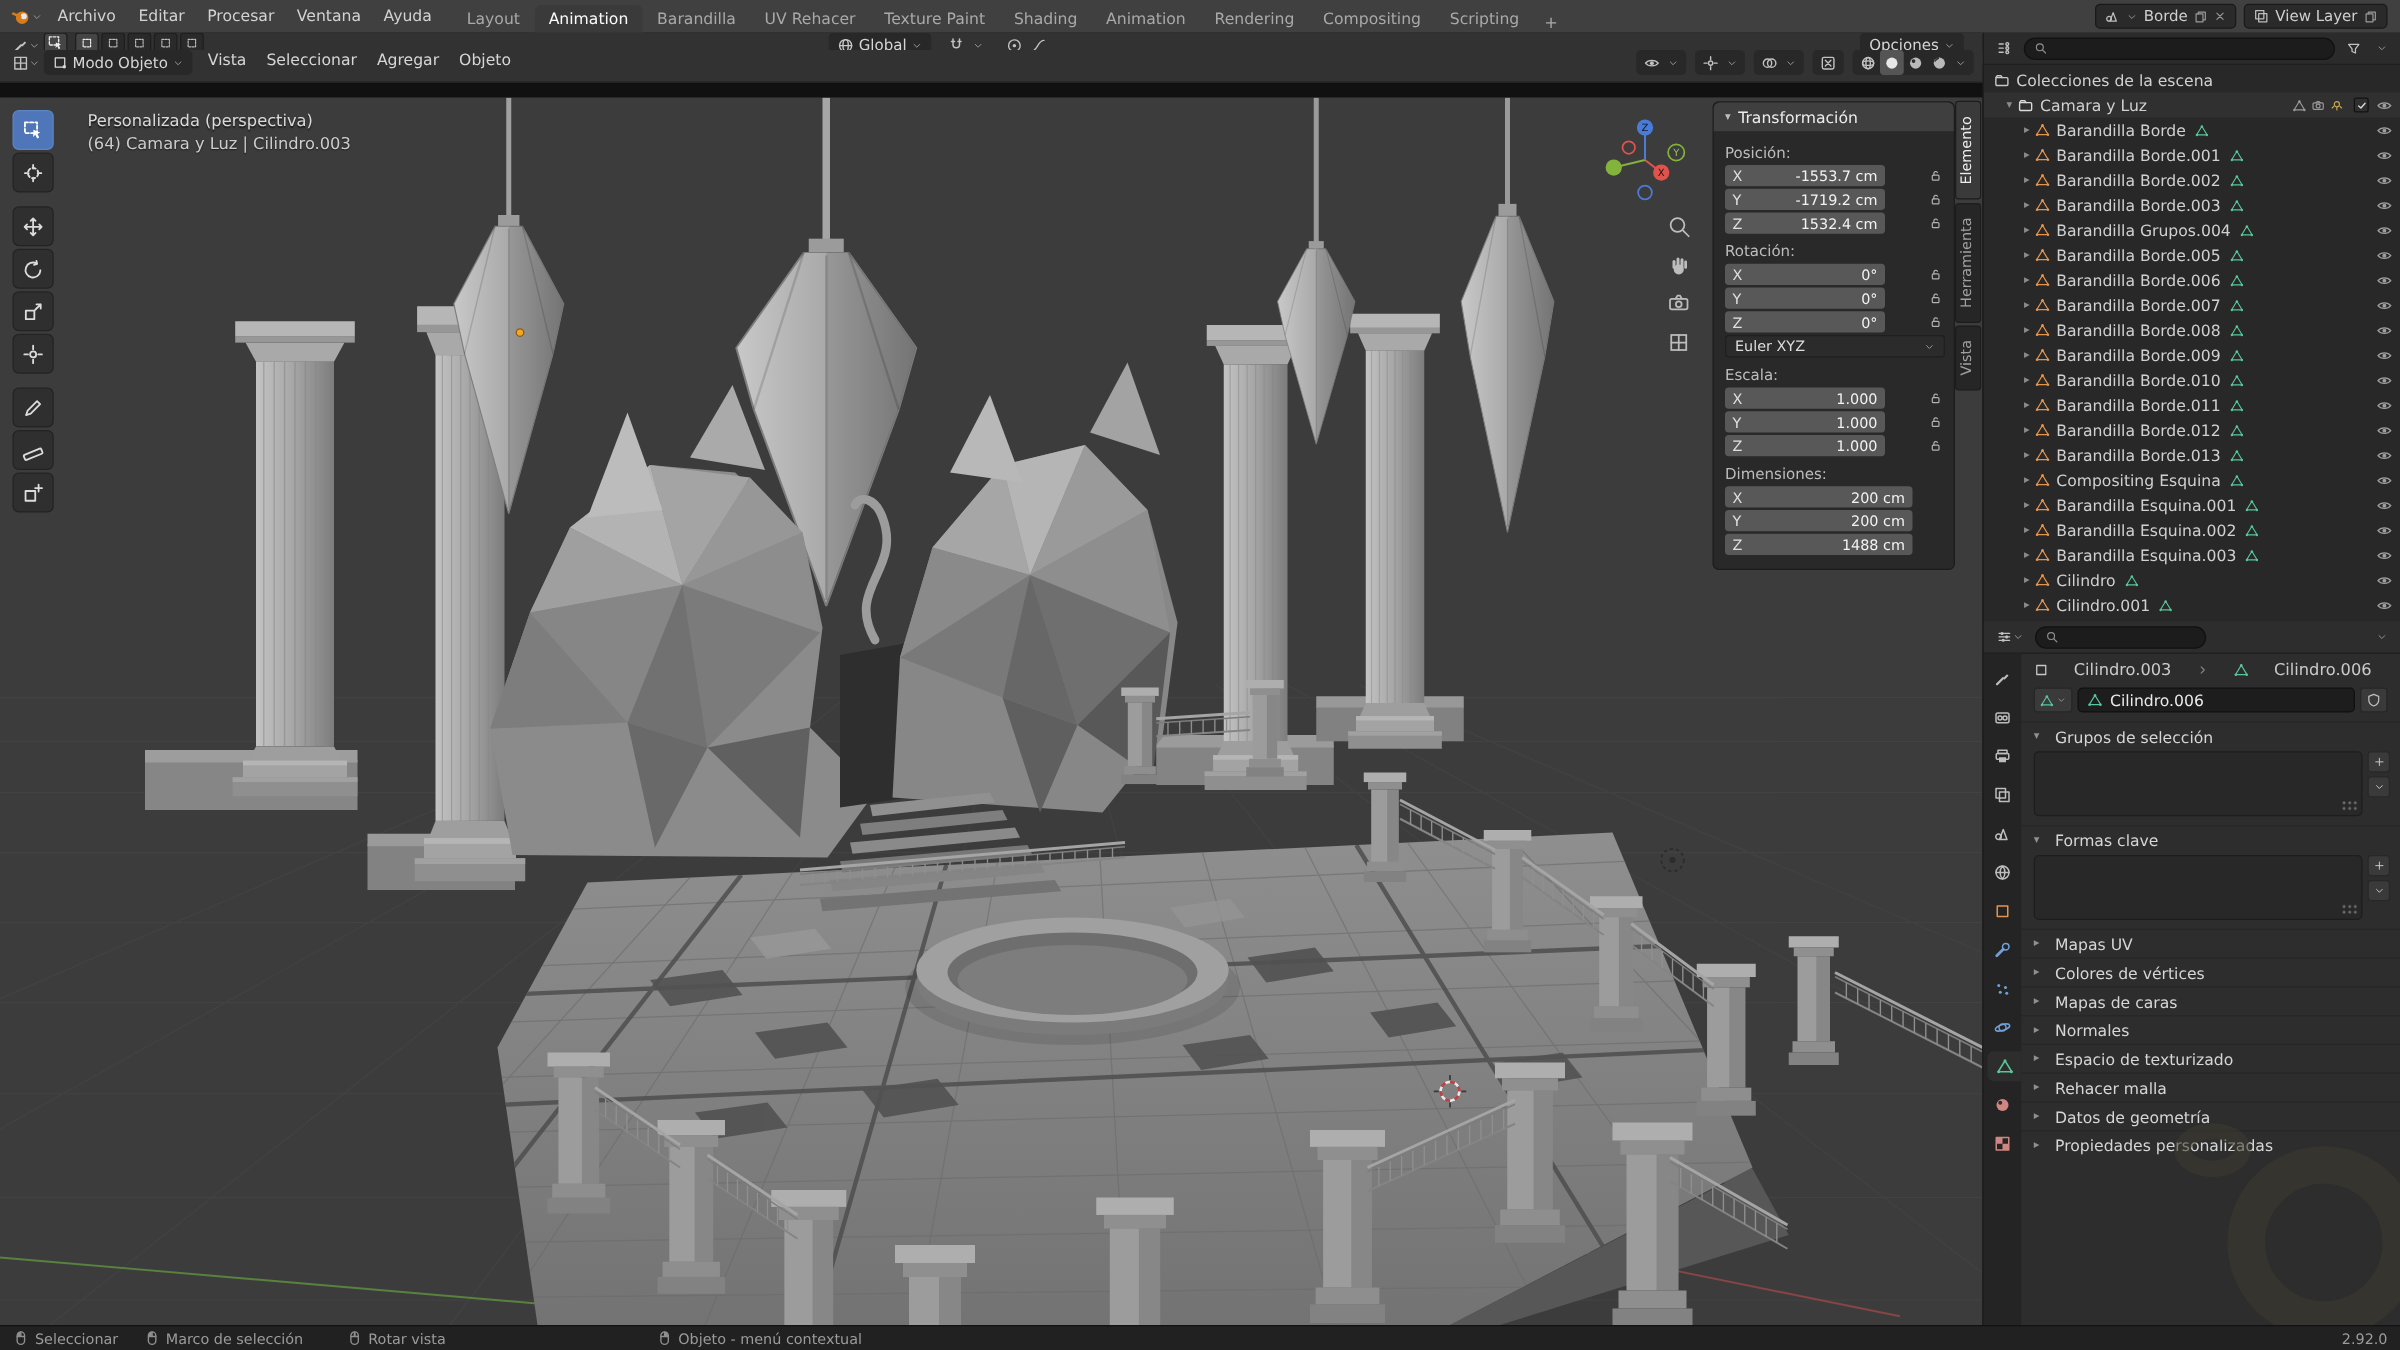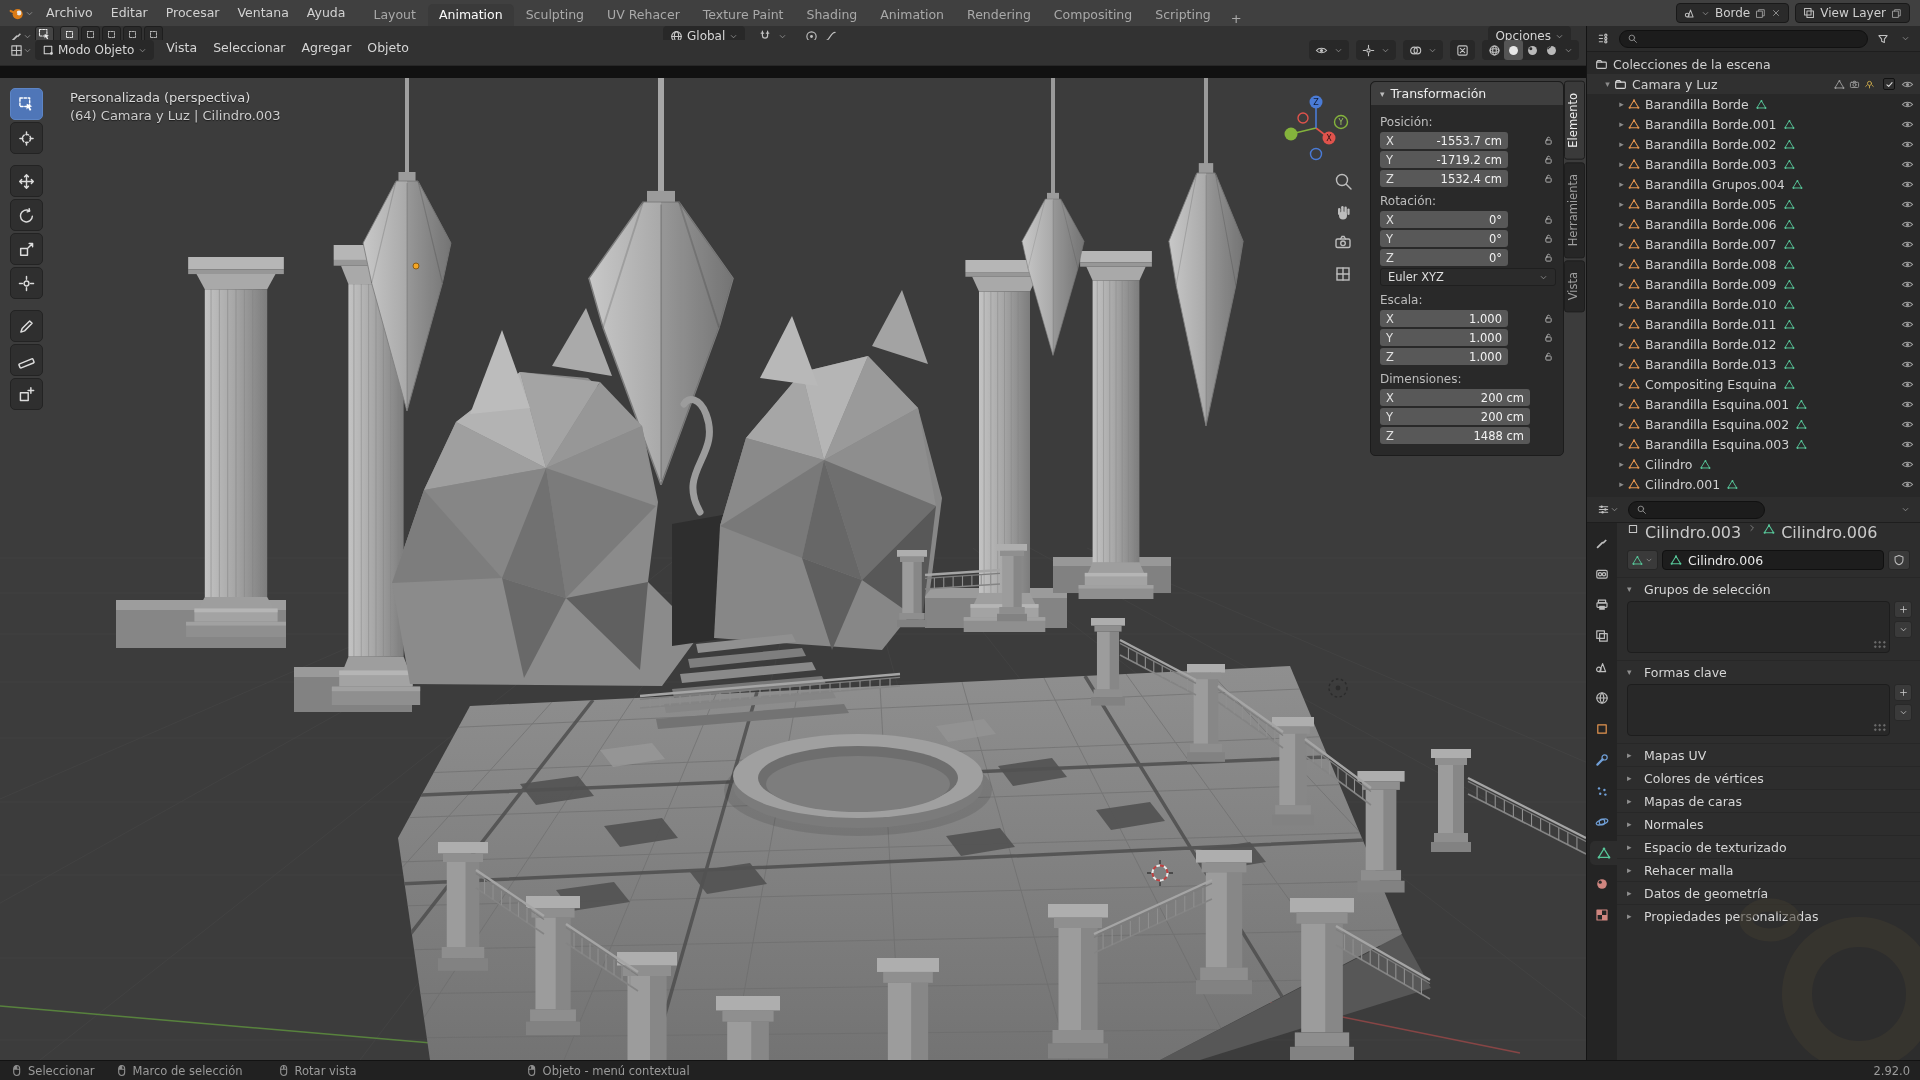--- a/index.html
+++ b/index.html
@@ -85,21 +85,21 @@
   .ol-sp{flex:1}
   .checkbox{width:12px;height:12px;background:#2f2f2f;border:1px solid #121212;border-radius:2px;
             display:flex;align-items:center;justify-content:center;color:#dedede;margin-right:6px}
 
   #properties{position:absolute;top:471px;left:0;right:0;bottom:0;background:#2d2d2d;overflow:hidden}
   .prop-body{position:absolute;top:26px;bottom:0;left:0;right:0;display:flex}
   #prop-tabs{width:30px;background:#242424;display:flex;flex-direction:column;padding-top:8px;gap:7px}
   .ptab{height:24px;display:flex;align-items:center;justify-content:center}
   .ptab.active{background:#2d2d2d;border-radius:5px 0 0 5px;margin-left:3px}
   #prop-content{flex:1;position:relative;overflow:hidden}
-  .crumbs{height:26px;display:flex;align-items:flex-start;gap:6px;padding:0 10px;font-size:16px;color:#cacaca}
+  .crumbs{height:26px;display:flex;align-items:center;gap:20px;padding:0 10px;font-size:13px;color:#cacaca}
   .name-row{display:flex;align-items:center;gap:4px;padding:1px 10px 7px}
   .mini-btn{height:20px;background:#3a3a3a;border:1px solid #262626;border-radius:3px;display:flex;
             align-items:center;gap:2px;padding:0 4px;color:#ccc}
   .name-field{flex:1;height:20px;background:#1d1d1d;border:1px solid #101010;border-radius:4px;display:flex;
               align-items:center;gap:6px;padding:0 7px;font-size:12.5px;color:#e9e9e9}
   .panel-h{height:23px;display:flex;align-items:center;gap:7px;padding:0 10px;font-size:12.5px;color:#d6d6d6;
            border-top:1px solid #272727;white-space:nowrap}
   .panel-h .pa{color:#909090;font-size:9px;width:10px;flex:none}
   .list-row{display:flex;gap:4px;padding:1px 8px 7px 10px}
   .listbox{flex:1;height:52px;background:#282828;border:1px solid #1d1d1d;border-radius:4px;position:relative}
@@ -132,21 +132,21 @@
   <div id="tb-menus" style="display:flex">
       <div class="tmenu">Archivo</div>
       <div class="tmenu">Editar</div>
       <div class="tmenu">Procesar</div>
       <div class="tmenu">Ventana</div>
       <div class="tmenu">Ayuda</div>
     </div>
   <div id="ws-tabs">
       <div class="ws-tab">Layout</div>
       <div class="ws-tab active">Animation</div>
-      <div class="ws-tab">Sculpting</div>
+      <div class="ws-tab">Barandilla</div>
       <div class="ws-tab">UV Rehacer</div>
       <div class="ws-tab">Texture Paint</div>
       <div class="ws-tab">Shading</div>
       <div class="ws-tab">Animation</div>
       <div class="ws-tab">Rendering</div>
       <div class="ws-tab">Compositing</div>
       <div class="ws-tab">Scripting</div>
       <div class="ws-add">+</div>
     </div>
   <div id="tb-right">

